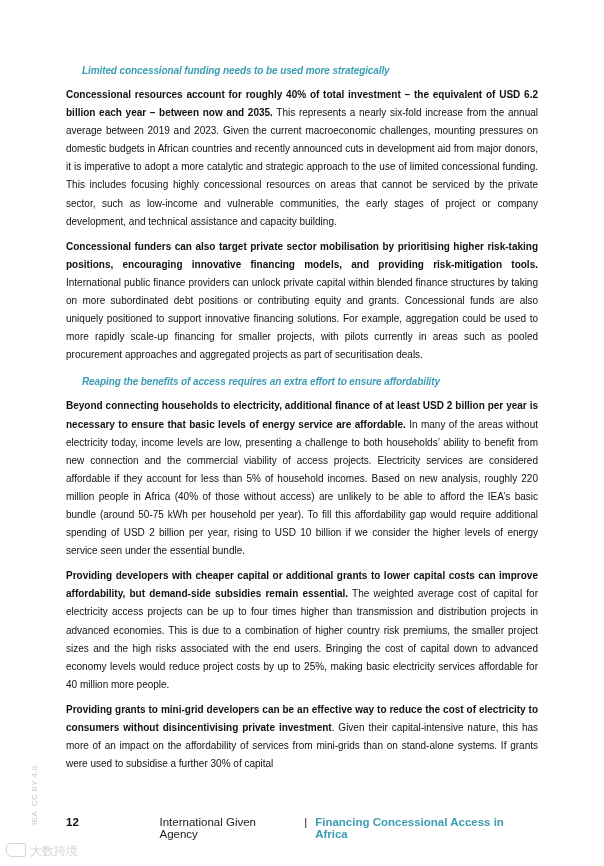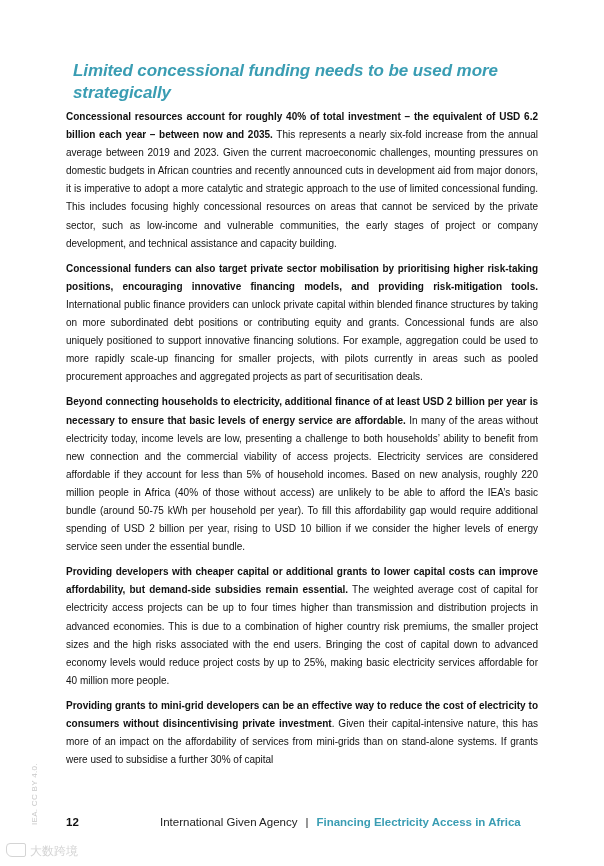--- a/index.html
+++ b/index.html
@@ -1,20 +1,20 @@
 <!DOCTYPE html>
 <html><head>
 <meta charset="utf-8">
 <style>
   html, body { margin: 0; padding: 0; background: #ffffff; }
   body { width: 604px; height: 866px; position: relative; overflow: hidden;
          font-family: "Liberation Sans", "DejaVu Sans", sans-serif; color: #111; }
   .page { position: absolute; left: 66px; top: 60px; width: 472px; }
   .heading { font-style: italic; font-weight: bold; color: #3a9db3;
-             font-size: 17px; line-height: 22px; margin: 0 0 4px 7px; letter-spacing: -0.1px; }
+             font-size: 10px; line-height: 22px; margin: 0 0 4px 16px; letter-spacing: -0.1px; }
   .para { font-size: 10px; line-height: 18.1px; text-align: justify; margin: 0 0 7px 0; }
   .para b { font-weight: bold; }
   .side-license { position: absolute; left: 30px; top: 825px; transform: rotate(-90deg);
                   transform-origin: left top; font-size: 8px; color: #c8c8c8; letter-spacing: 0.3px; white-space: nowrap; }
   .footer { position: absolute; left: 66px; top: 816px; width: 472px; height: 18px;
             font-size: 11.5px; display: flex; align-items: flex-start; }
   .page-num { font-weight: bold; width: 94px; }
   .org { color: #222; }
   .sep { margin: 0 8px; color: #222; }
   .doc-title { color: #3a9db3; font-weight: bold; }
@@ -29,39 +29,40 @@
   <h2 class="heading">Limited concessional funding needs to be used more strategically</h2>
 
   <p class="para">
     <b>Concessional resources account for roughly 40% of total investment – the equivalent of USD 6.2 billion each year – between now and 2035.</b><span> This represents a nearly six-fold increase from the annual average between 2019 and 2023. Given the current macroeconomic challenges, mounting pressures on domestic budgets in African countries and recently announced cuts in development aid from major donors, it is imperative to adopt a more catalytic and strategic approach to the use of limited concessional funding. This includes focusing highly concessional resources on areas that cannot be serviced by the private sector, such as low-income and vulnerable communities, the early stages of project or company development, and technical assistance and capacity building.</span>
   </p>
 
   <p class="para">
     <b>Concessional funders can also target private sector mobilisation by prioritising higher risk-taking positions, encouraging innovative financing models, and providing risk-mitigation tools.</b><span> International public finance providers can unlock private capital within blended finance structures by taking on more subordinated debt positions or contributing equity and grants. Concessional funds are also uniquely positioned to support innovative financing solutions. For example, aggregation could be used to more rapidly scale-up financing for smaller projects, with pilots currently in areas such as pooled procurement approaches and aggregated projects as part of securitisation deals.</span>
   </p>
 
+  <h2 class="heading">Reaping the benefits of access requires an extra effort to ensure affordability</h2>
 
   <p class="para">
     <b>Beyond connecting households to electricity, additional finance of at least USD 2 billion per year is necessary to ensure that basic levels of energy service are affordable.</b><span> In many of the areas without electricity today, income levels are low, presenting a challenge to both households’ ability to benefit from new connection and the commercial viability of access projects. Electricity services are considered affordable if they account for less than 5% of household incomes. Based on new analysis, roughly 220 million people in Africa (40% of those without access) are unlikely to be able to afford the IEA’s basic bundle (around 50-75 kWh per household per year). To fill this affordability gap would require additional spending of USD 2 billion per year, rising to USD 10 billion if we consider the higher levels of energy service seen under the essential bundle.</span>
   </p>
 
   <p class="para">
     <b>Providing developers with cheaper capital or additional grants to lower capital costs can improve affordability, but demand-side subsidies remain essential.</b><span> The weighted average cost of capital for electricity access projects can be up to four times higher than transmission and distribution projects in advanced economies. This is due to a combination of higher country risk premiums, the smaller project sizes and the high risks associated with the end users. Bringing the cost of capital down to advanced economy levels would reduce project costs by up to 25%, making basic electricity services affordable for 40 million more people.</span>
   </p>
 
   <p class="para">
     <b>Providing grants to mini-grid developers can be an effective way to reduce the cost of electricity to consumers without disincentivising private investment</b><span>. Given their capital-intensive nature, this has more of an impact on the affordability of services from mini-grids than on stand-alone systems. If grants were used to subsidise a further 30% of capital</span>
   </p>
 </div>
 
 <div class="side-license">IEA. CC BY 4.0.</div>
 
 <div class="footer">
   <span class="page-num">12</span>
   <span class="org">International Given Agency</span>
   <span class="sep">|</span>
-  <span class="doc-title">Financing Electricity Access in Africa</span>
+  <span class="doc-title">Financing Concessional Access in Africa</span>
 </div>
 
 <div class="watermark">
   <span class="wm-logo"></span>
   <span>大数跨境</span>
 </div>
 
 </body></html>

